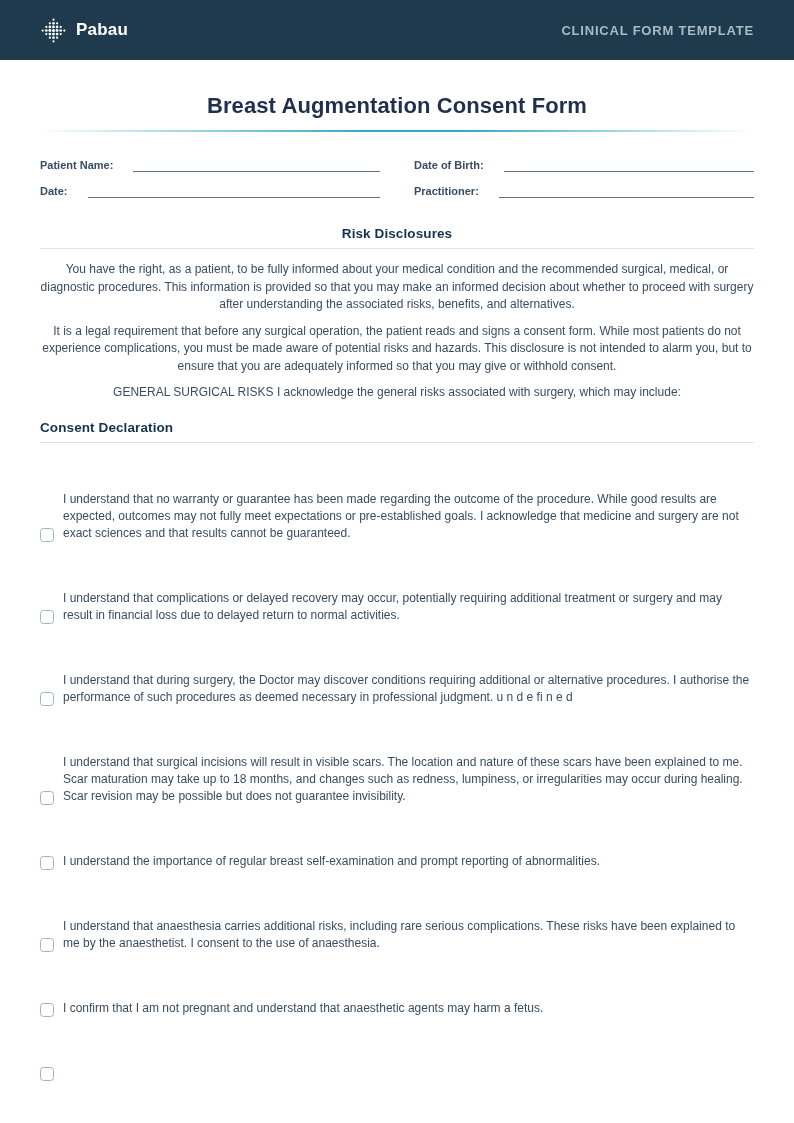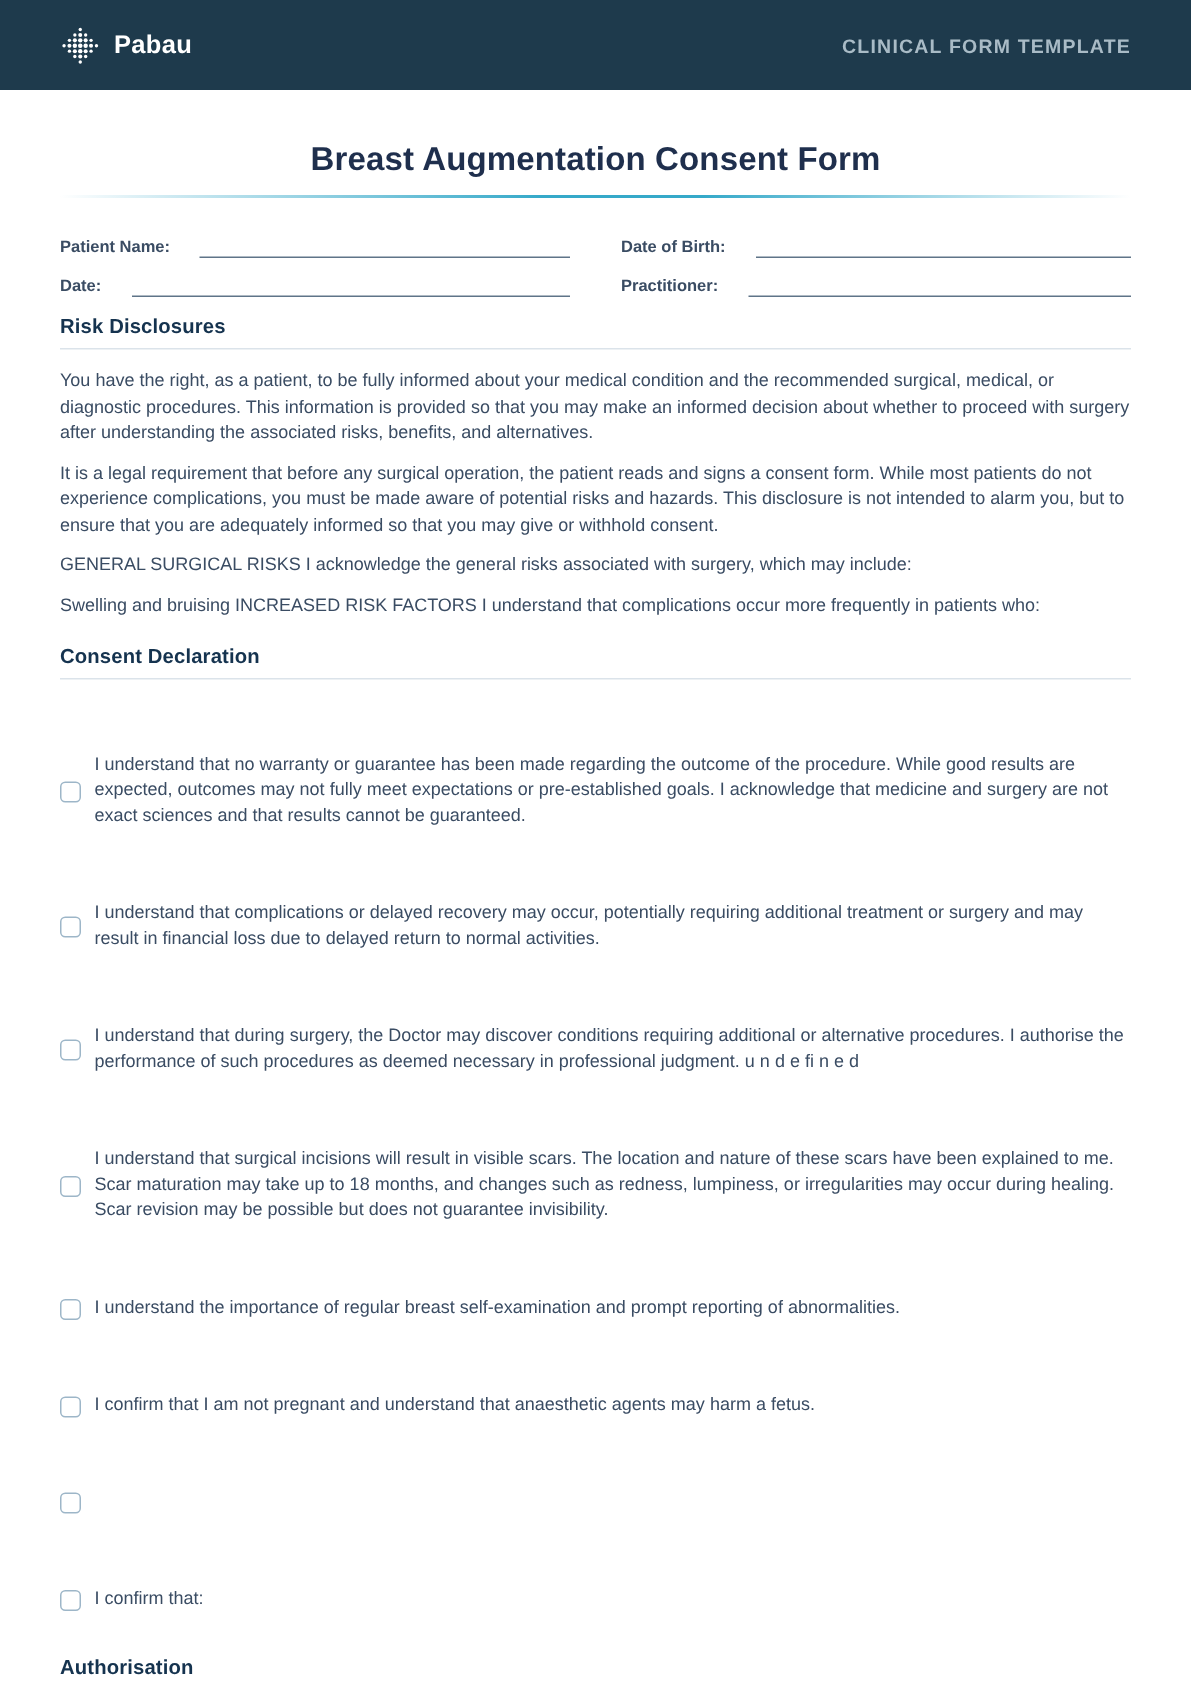--- a/index.html
+++ b/index.html
@@ -65,31 +65,31 @@
 
   
   .section-heading {
     font-size: 13.5px; font-weight: 700; color: #15334f;
     letter-spacing: 0.1px;
   }
   .section-rule {
     border: none; border-top: 1px solid #dbe3ea;
     margin-top: 7px;
   }
-  .risk-section { margin-top: 12px; }
+  .risk-section { margin-top: 28px; text-align: center; }
   .risk-section .paragraphs { margin-top: 12px; }
   .paragraph {
     font-size: 12px; line-height: 17.5px; color: #3a4c63;
     margin-bottom: 9px;
   }
 
   .consent-section { margin-top: 18px; }
   .checkbox-list { margin-top: 13px; }
   .check-item {
-    display: flex; align-items: center; gap: 9px;
+    display: flex; align-items: flex-end; gap: 9px;
     margin-bottom: 9px;
     margin-top: 48px;
   }
   .checkbox {
     flex: 0 0 auto;
     width: 14px; height: 14px; margin-top: 2px;
     border: 1.5px solid #9db6c8; border-radius: 3.5px;
     background: #ffffff;
     cursor: pointer;
   }
@@ -194,21 +194,20 @@
     </div>
   </div>
 
   <div class="risk-section">
     <h2 class="section-heading">Risk Disclosures</h2>
     <hr class="section-rule">
     <div class="paragraphs">
       <p class="paragraph">You have the right, as a patient, to be fully informed about your medical condition and the recommended surgical, medical, or diagnostic procedures. This information is provided so that you may make an informed decision about whether to proceed with surgery after understanding the associated risks, benefits, and alternatives.</p>
       <p class="paragraph">It is a legal requirement that before any surgical operation, the patient reads and signs a consent form. While most patients do not experience complications, you must be made aware of potential risks and hazards. This disclosure is not intended to alarm you, but to ensure that you are adequately informed so that you may give or withhold consent.</p>
       <p class="paragraph">GENERAL SURGICAL RISKS I acknowledge the general risks associated with surgery, which may include:</p>
-      <p class="paragraph">Swelling and bruising INCREASED RISK FACTORS I understand that complications occur more frequently in patients who:</p>
     </div>
   </div>
 
   <div class="consent-section">
     <h2 class="section-heading">Consent Declaration</h2>
     <hr class="section-rule">
     <div class="checkbox-list">
       <div class="check-item">
         <span class="checkbox"></span>
         <span class="check-label">I understand that no warranty or guarantee has been made regarding the outcome of the procedure. While good results are expected, outcomes may not fully meet expectations or pre-established goals. I acknowledge that medicine and surgery are not exact sciences and that results cannot be guaranteed.</span>
@@ -221,20 +220,24 @@
         <span class="checkbox"></span>
         <span class="check-label">I understand that during surgery, the Doctor may discover conditions requiring additional or alternative procedures. I authorise the performance of such procedures as deemed necessary in professional judgment. u n d e fi n e d</span>
       </div>
       <div class="check-item">
         <span class="checkbox"></span>
         <span class="check-label">I understand that surgical incisions will result in visible scars. The location and nature of these scars have been explained to me. Scar maturation may take up to 18 months, and changes such as redness, lumpiness, or irregularities may occur during healing. Scar revision may be possible but does not guarantee invisibility.</span>
       </div>
       <div class="check-item">
         <span class="checkbox"></span>
         <span class="check-label">I understand the importance of regular breast self-examination and prompt reporting of abnormalities.</span>
+      </div>
+      <div class="check-item">
+        <span class="checkbox"></span>
+        <span class="check-label">I understand that anaesthesia carries additional risks, including rare serious complications. These risks have been explained to me by the anaesthetist. I consent to the use of anaesthesia.</span>
       </div>
       <div class="check-item">
         <span class="checkbox"></span>
         <span class="check-label">I confirm that I am not pregnant and understand that anaesthetic agents may harm a fetus.</span>
       </div>
       <div class="check-item">
         <span class="checkbox"></span>
       </div>
       <div class="check-item">
         <span class="checkbox"></span>

